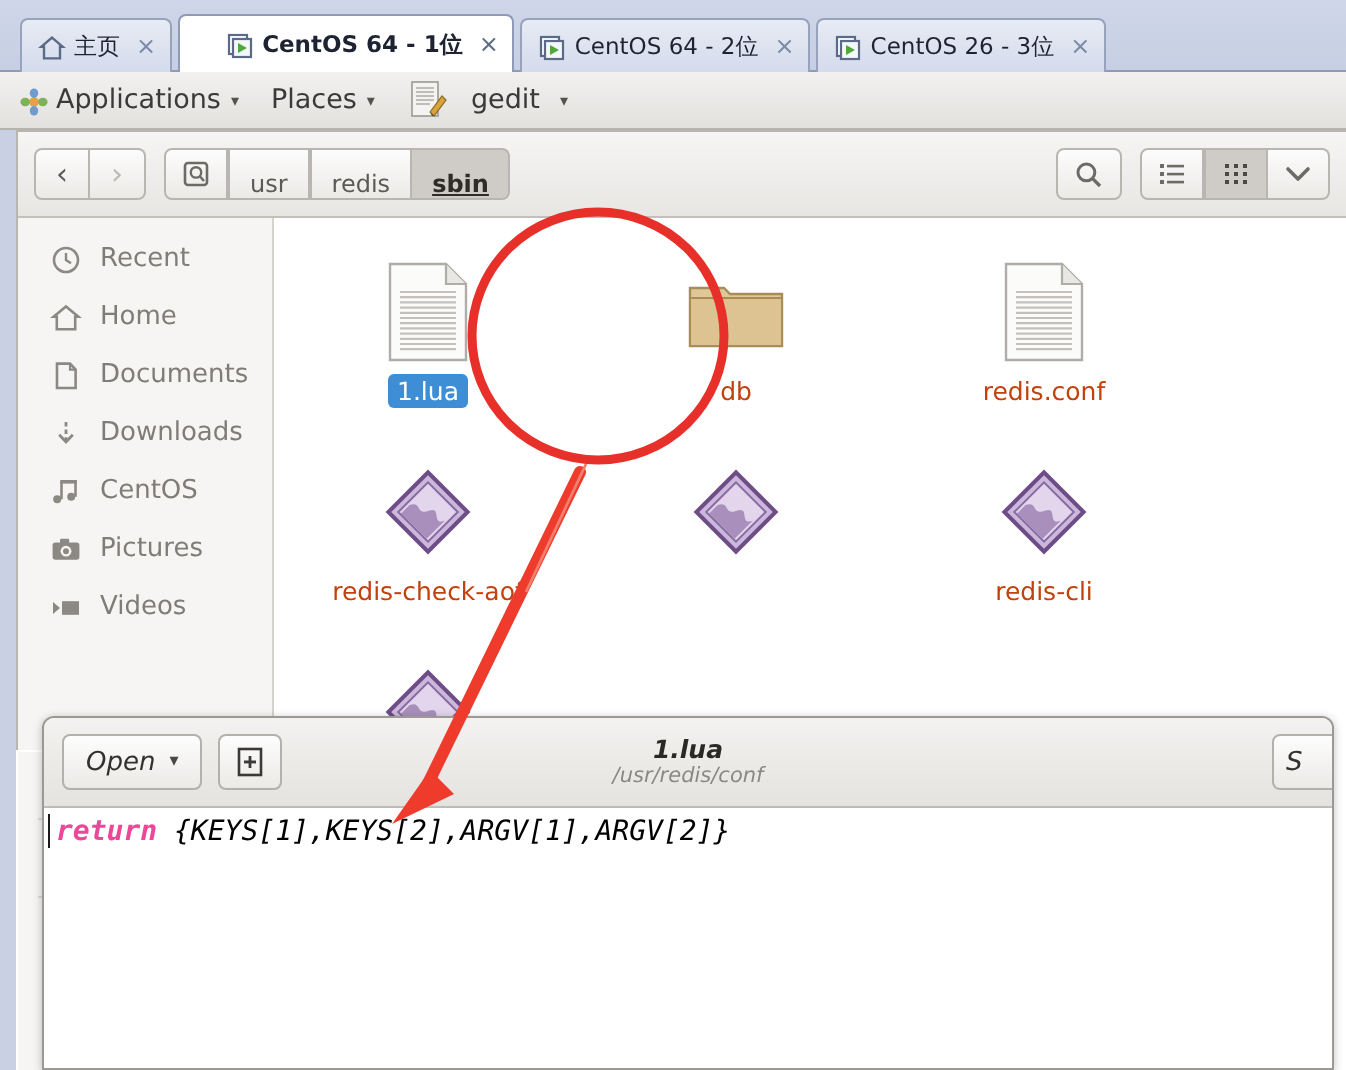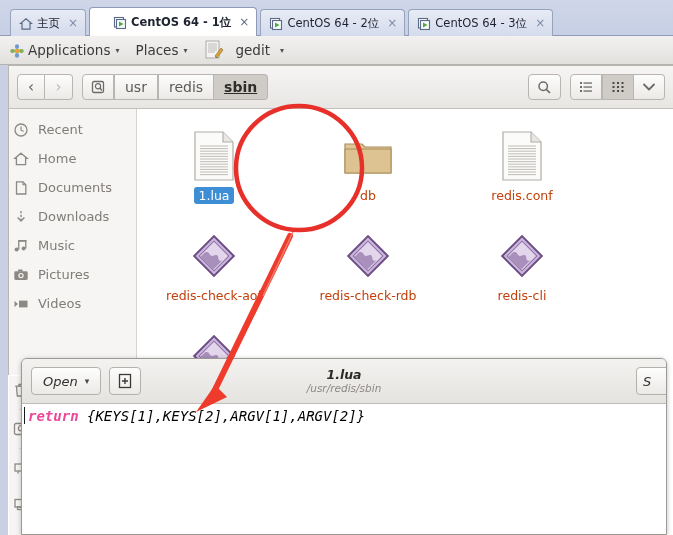--- a/index.html
+++ b/index.html
@@ -63,32 +63,32 @@
     height: 26px; min-width: 28px; padding: 0 8px;
     background: linear-gradient(#fcfcfc, #eceae7);
     border: 1px solid #b9b6b1; display: flex; align-items: center;
     justify-content: center; font-size: 12px; color: #5c5a56;
   }
   .btn-group .gbtn:first-child { border-radius: 4px 0 0 4px; }
   .btn-group .gbtn:last-child { border-radius: 0 4px 4px 0; border-left: none; }
   .btn-group .gbtn:only-child { border-radius: 4px; border-left: 1px solid #b9b6b1; }
   .gbtn.disabled { color: #bbb8b3; }
   .gbtn.active { background: #cfccc7; color: #2e2c29; font-weight: bold; }
-  .crumb { font-size: 14px; color: #5c5a56; padding: 0 10px; }
+  .crumb { font-size: 12px; color: #5c5a56; padding: 0 10px; align-items: flex-end; }
   .crumb.active { color: #2e2c29; font-weight: bold; text-decoration: underline; }
   .spacer { flex: 1; }
 
   .naut-body { display: flex; height: 266px; }
   .sidebar {
     width: 128px; background: #f6f5f4; border-right: 1px solid #d6d3ce;
     padding-top: 6px; overflow: hidden;
   }
   .side-item {
     display: flex; align-items: center; gap: 9px;
-    height: 29px; padding-left: 4px; font-size: 13px; color: #807d78;
+    height: 29px; padding-left: 16px; font-size: 13px; color: #807d78;
   }
   .side-ico { width: 16px; height: 16px; flex: none; color: #8c8984; }
   .side-ico svg { display: block; }
   .side-sep { height: 1px; background: #dedbd6; margin: 5px 10px; }
 
   .filearea { flex: 1; background: #ffffff; position: relative; padding: 14px 0 0 0; }
   .filegrid { display: flex; flex-wrap: wrap; align-content: flex-start; }
   .filecell {
     width: 154px; height: 100px; display: flex; flex-direction: column;
     align-items: center; justify-content: flex-start; padding-top: 4px;
@@ -191,21 +191,21 @@
             </svg></span>
           <span>CentOS 64 - 2位</span>
           <span class="tclose">×</span>
         </div>
         <div class="vtab">
           <span class="ticon"><svg width="14" height="14" viewBox="0 0 14 14">
               <rect x="1.5" y="1.5" width="9" height="9.5" fill="#ffffff" stroke="#5b6a86" stroke-width="1.1"></rect>
               <rect x="3.5" y="3.5" width="9" height="9" fill="#f4f7fb" stroke="#5b6a86" stroke-width="1.1"></rect>
               <path d="M6 5.5 L10.5 8 L6 10.5 Z" fill="#4fa93a"></path>
             </svg></span>
-          <span>CentOS 64 - 3位</span>
+          <span>CentOS 26 - 3位</span>
           <span class="tclose">×</span>
         </div>
       </div>
   </div>
 
   <div class="gnome-panel">
     <div class="panel-item">
       <span class="ticon">
         <svg width="14" height="14" viewBox="0 0 14 14">
           <circle cx="7" cy="7" r="2.4" fill="#e8a33d"></circle>
@@ -360,21 +360,21 @@
               <svg width="16" height="16" viewBox="0 0 16 16">
                 <g fill="currentColor">
                   <circle cx="3.6" cy="11.6" r="2"></circle>
                   <circle cx="10.6" cy="10.4" r="2"></circle>
                   <rect x="5.1" y="3" width="1.3" height="8.6"></rect>
                   <rect x="12.1" y="2" width="1.3" height="8.4"></rect>
                   <rect x="5.1" y="2" width="8.3" height="1.8"></rect>
                 </g>
               </svg>
             </span>
-            <span>Music</span>
+            <span>CentOS</span>
           </div>
           <div class="side-item">
             <span class="side-ico">
               <svg width="16" height="16" viewBox="0 0 16 16">
                 <rect x="1.3" y="4.3" width="13.4" height="8.6" rx="1.4" fill="currentColor"></rect>
                 <rect x="5" y="2.4" width="4.6" height="2.2" rx="0.6" fill="currentColor"></rect>
                 <circle cx="8" cy="8.6" r="2.7" fill="#f6f5f4"></circle>
                 <circle cx="8" cy="8.6" r="1.5" fill="currentColor"></circle>
               </svg>
             </span>
@@ -462,21 +462,20 @@
             <div class="filecell">
               <div class="ic">
                 <svg class="exe-ic" viewBox="0 0 46 46">
                   <g transform="translate(23,23) rotate(45) translate(-14,-14)">
                     <rect x="0" y="0" width="28" height="28" fill="#cbb8dd" stroke="#6e4d86" stroke-width="2"></rect>
                     <rect x="3.5" y="3.5" width="21" height="21" fill="#e2d5ec" stroke="#8a6aa2" stroke-width="1"></rect>
                     <path d="M5 18 C8 12 11 20 14 13 C17 7 20 18 23 11 L23 24 L5 24 Z" fill="#9f84b4" opacity="0.85"></path>
                   </g>
                 </svg>
               </div>
-              <div class="flabel">redis-check-rdb</div>
             </div>
             <div class="filecell">
               <div class="ic">
                 <svg class="exe-ic" viewBox="0 0 46 46">
                   <g transform="translate(23,23) rotate(45) translate(-14,-14)">
                     <rect x="0" y="0" width="28" height="28" fill="#cbb8dd" stroke="#6e4d86" stroke-width="2"></rect>
                     <rect x="3.5" y="3.5" width="21" height="21" fill="#e2d5ec" stroke="#8a6aa2" stroke-width="1"></rect>
                     <path d="M5 18 C8 12 11 20 14 13 C17 7 20 18 23 11 L23 24 L5 24 Z" fill="#9f84b4" opacity="0.85"></path>
                   </g>
                 </svg>
@@ -550,21 +549,21 @@
       </div>
       <div class="gbtn2 sq">
         <svg width="16" height="16" viewBox="0 0 16 16">
           <rect x="2.5" y="1.5" width="11" height="13" fill="none" stroke="#3c3a37" stroke-width="1.3"></rect>
           <line x1="8" y1="5" x2="8" y2="11" stroke="#3c3a37" stroke-width="1.4"></line>
           <line x1="5" y1="8" x2="11" y2="8" stroke="#3c3a37" stroke-width="1.4"></line>
         </svg>
       </div>
       <div class="gedit-title-wrap">
         <div class="gedit-title">1.lua</div>
-        <div class="gedit-sub">/usr/redis/sbin</div>
+        <div class="gedit-sub">/usr/redis/conf</div>
       </div>
       <div class="spacer"></div>
       <div class="gedit-save">
         <span>S</span>
       </div>
     </div>
     <div class="gedit-doc">
       <div class="caret-bar"></div>
       <div class="codeline"><span class="kw">return</span><span> {KEYS[1],KEYS[2],ARGV[1],ARGV[2]}</span></div>
     </div>

